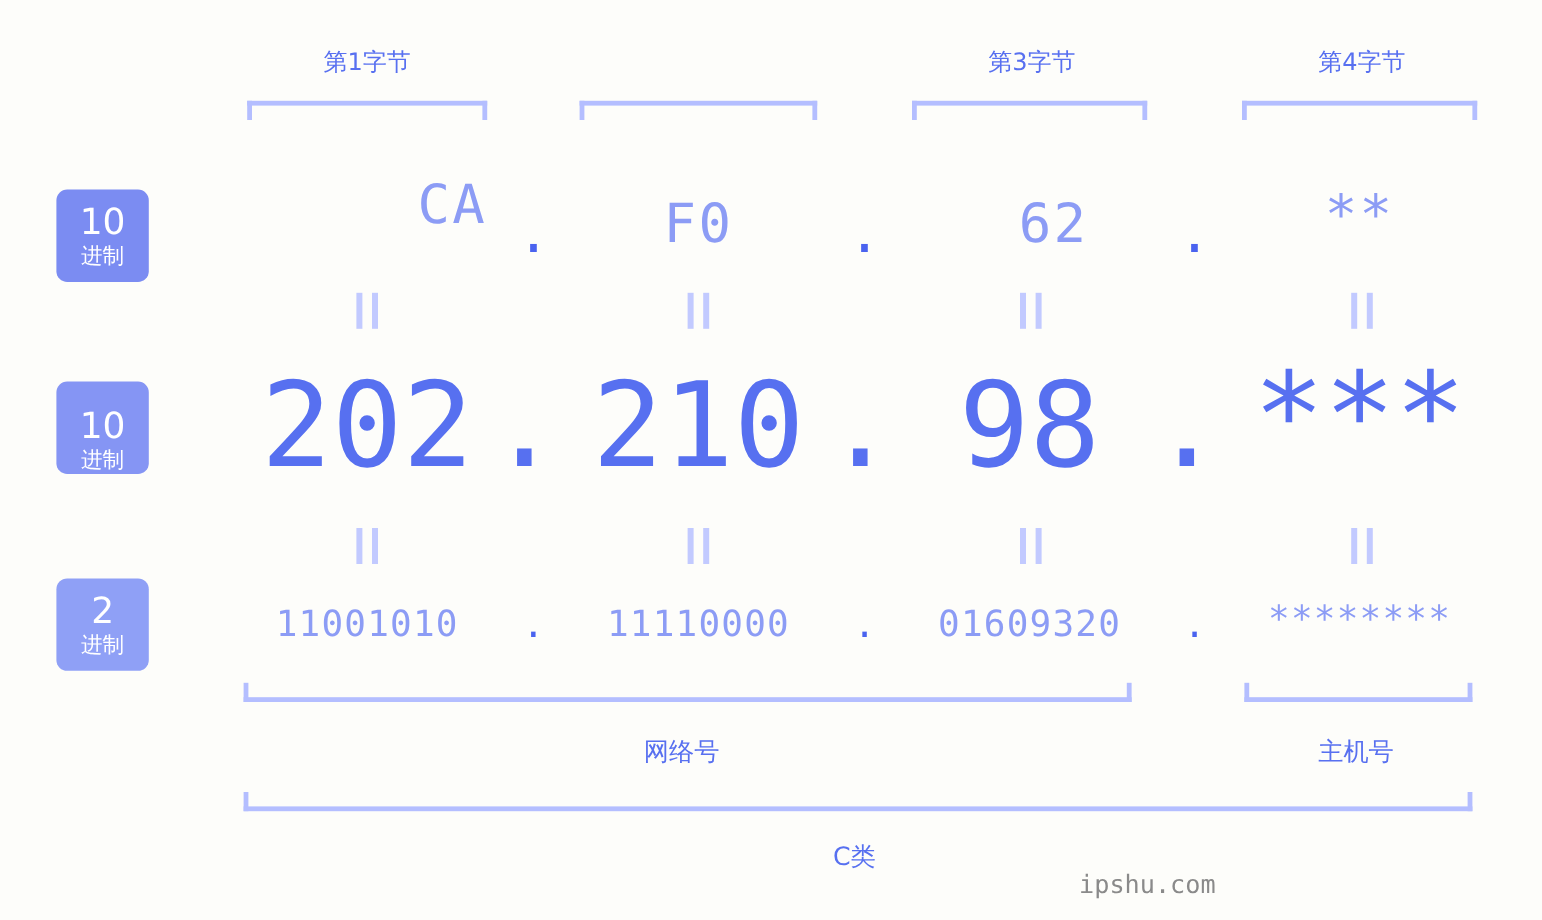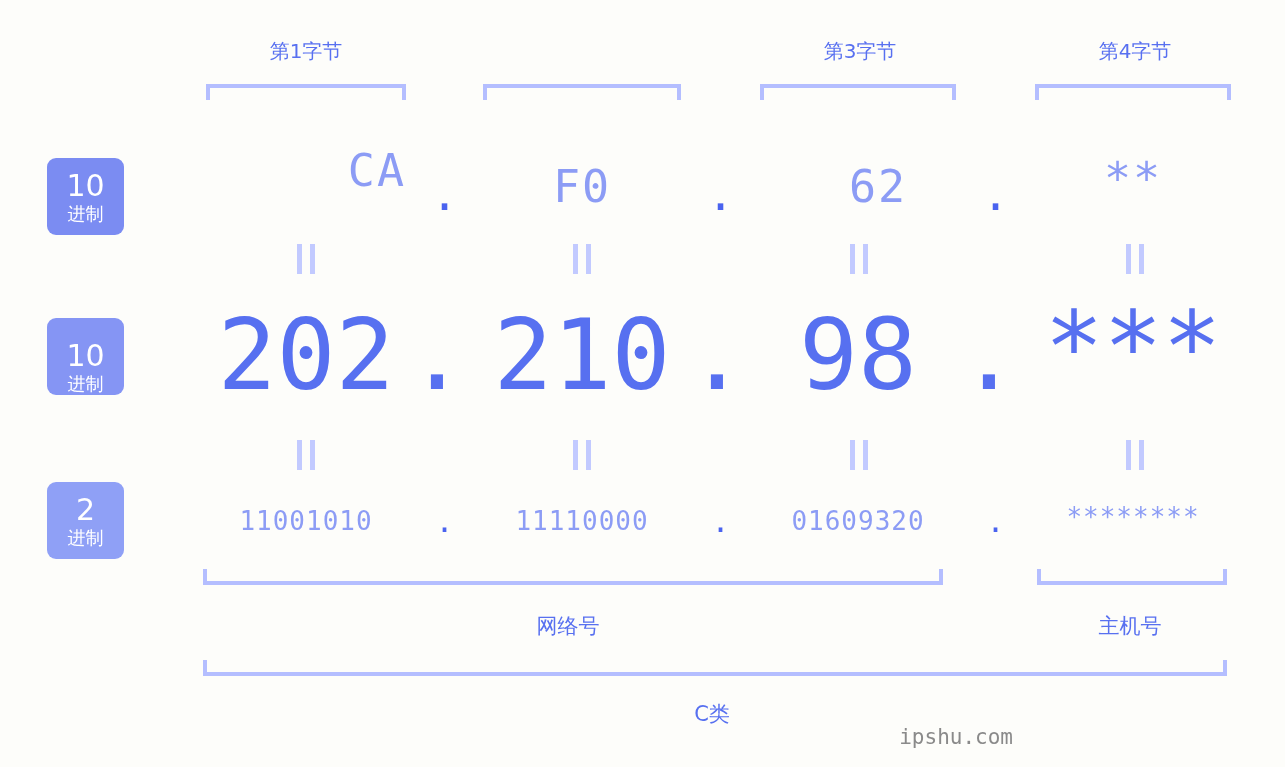--- a/index.html
+++ b/index.html
@@ -116,21 +116,21 @@
   .dec-val.stars { color: #5770f0; }
   .dec-dot {
     font-family: "DejaVu Sans Mono", monospace;
     font-size: 98px;
     line-height: 110px;
     color: #5770f0;
   }
 
   .bin-val {
     font-family: "DejaVu Sans Mono", monospace;
-    font-size: 26px;
+    font-size: 30px;
     line-height: 38px;
     color: #8c9cf5;
     letter-spacing: 1px;
   }
   .bin-dot {
     font-family: "DejaVu Sans Mono", monospace;
     font-size: 30px;
     line-height: 38px;
     color: #4a63ef;
   }

